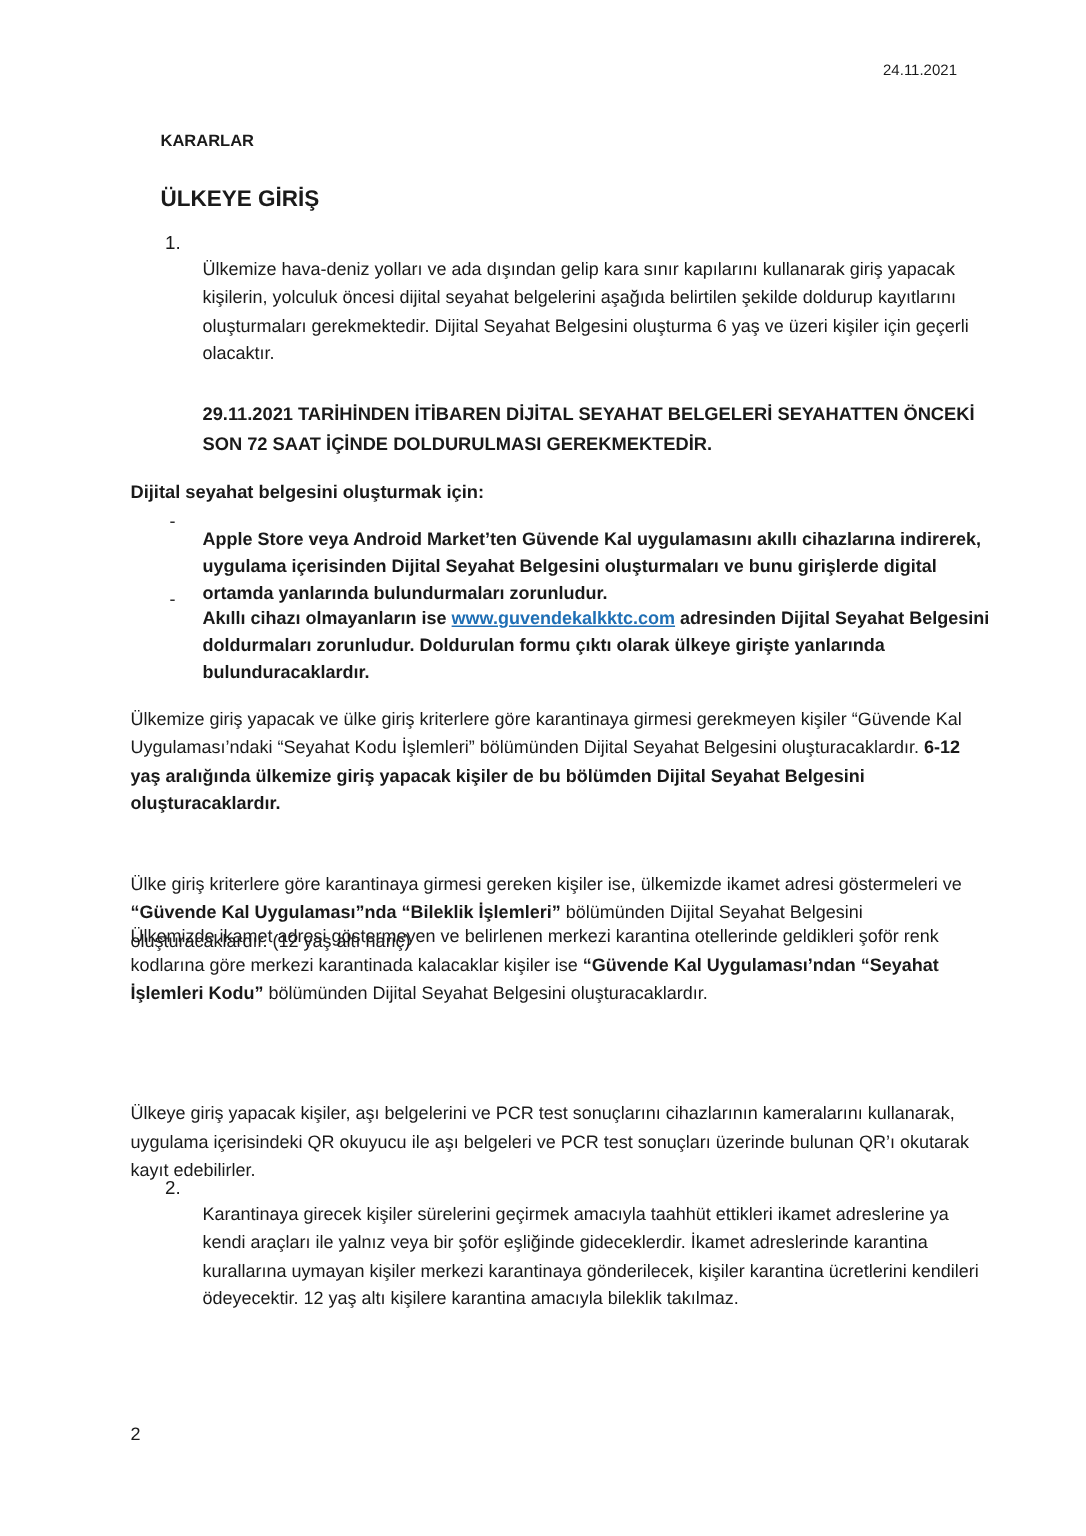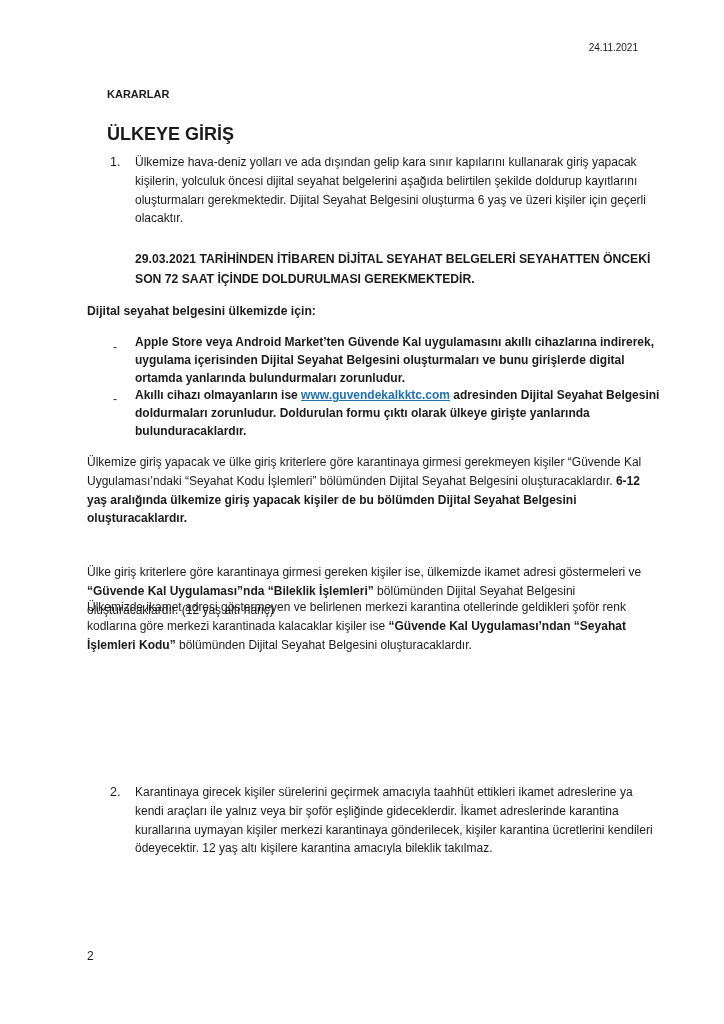--- a/index.html
+++ b/index.html
@@ -1,55 +1,56 @@
 <!DOCTYPE html>
 <html><head>
 <meta charset="utf-8">
 <style>
   html, body { margin:0; padding:0; background:#ffffff; }
   body { width:724px; height:1024px; position:relative; overflow:hidden;
          font-family:"Liberation Sans", "DejaVu Sans", sans-serif; color:#1a1a1a; }
   .page { position:absolute; left:0; top:0; width:724px; height:1024px; }
   .date { position:absolute; top:42px; right:86px; font-size:10px; }
   .h1 { position:absolute; left:107px; top:88px; font-size:11px; font-weight:bold; }
-  .h2 { position:absolute; left:107px; top:124px; font-size:18px; font-weight:bold; }
-  .blk { position:absolute; font-size:12px; line-height:18.8px; }
+  .h2 { position:absolute; left:107px; top:124px; font-size:15px; font-weight:bold; }
+  .blk { position:absolute; font-size:12px; line-height:18.8px;margin-top:17px; }
   .num { position:absolute; font-size:12.5px; }
   .b { font-weight:bold; }
   .link { color:#1f6fb5; text-decoration:underline; font-weight:bold; }
   .dash { position:absolute; font-size:12px; }
   .pnum { position:absolute; left:87px; top:949px; font-size:12px; }
 </style>
 </head>
 <body>
 
 <div class="page">
 
   <div class="date">24.11.2021</div>
   <div class="h1">KARARLAR</div>
   <div class="h2">ÜLKEYE GİRİŞ</div>
 
   <div class="num" style="left:110px; top:155px;">1.</div>
   <div class="blk" style="left:135px; top:153px; width:520px;">Ülkemize hava-deniz yolları ve ada dışından gelip kara sınır kapılarını kullanarak giriş yapacak kişilerin, yolculuk öncesi dijital seyahat belgelerini aşağıda belirtilen şekilde doldurup kayıtlarını oluşturmaları gerekmektedir. Dijital Seyahat Belgesini oluşturma 6 yaş ve üzeri kişiler için geçerli olacaktır.</div>
 
-  <div class="blk b" style="left:135px; top:249px; width:520px; font-size:12.2px; line-height:20px;">29.03.2021 TARİHİNDEN İTİBAREN DİJİTAL SEYAHAT BELGELERİ SEYAHATTEN ÖNCEKİ SON 72 SAAT İÇİNDE DOLDURULMASI GEREKMEKTEDİR.</div>
+  <div class="blk b" style="left:135px; top:249px; width:520px; font-size:12.2px; line-height:20px;">29.11.2021 TARİHİNDEN İTİBAREN DİJİTAL SEYAHAT BELGELERİ SEYAHATTEN ÖNCEKİ SON 72 SAAT İÇİNDE DOLDURULMASI GEREKMEKTEDİR.</div>
 
-  <div class="blk b" style="left:87px; top:302px; font-size:12.2px;">Dijital seyahat belgesini ülkemizde için:</div>
+  <div class="blk b" style="left:87px; top:302px; font-size:12.2px;">Dijital seyahat belgesini oluşturmak için:</div>
 
   <div class="dash" style="left:113px; top:340px;">-</div>
   <div class="blk b" style="left:135px; top:333px; width:520px; line-height:18px;">Apple Store veya Android Market’ten Güvende Kal uygulamasını akıllı cihazlarına indirerek, uygulama içerisinden Dijital Seyahat Belgesini oluşturmaları ve bunu girişlerde digital ortamda yanlarında bulundurmaları zorunludur.</div>
 
   <div class="dash" style="left:113px; top:392px;">-</div>
   <div class="blk b" style="left:135px; top:386px; width:525px; line-height:18px;"><span>Akıllı cihazı olmayanların ise </span><a class="link">www.guvendekalkktc.com</a><span> adresinden Dijital Seyahat Belgesini doldurmaları zorunludur. Doldurulan formu çıktı olarak ülkeye girişte yanlarında bulunduracaklardır.</span></div>
 
   <div class="blk" style="left:87px; top:453px; width:565px;"><span>Ülkemize giriş yapacak ve ülke giriş kriterlere göre karantinaya girmesi gerekmeyen kişiler “Güvende Kal Uygulaması’ndaki “Seyahat Kodu İşlemleri” bölümünden Dijital Seyahat Belgesini oluşturacaklardır. </span><span class="b">6-12 yaş aralığında ülkemize giriş yapacak kişiler de bu bölümden Dijital Seyahat Belgesini oluşturacaklardır.</span></div>
 
   <div class="blk" style="left:87px; top:563px; width:565px;"><span>Ülke giriş kriterlere göre karantinaya girmesi gereken kişiler ise, ülkemizde ikamet adresi göstermeleri ve </span><span class="b">“Güvende Kal Uygulaması”nda “Bileklik İşlemleri”</span><span> bölümünden Dijital Seyahat Belgesini oluşturacaklardır. (12 yaş altı hariç)</span></div>
 
   <div class="blk" style="left:87px; top:598px; width:565px;"><span>Ülkemizde ikamet adresi göstermeyen ve belirlenen merkezi karantina otellerinde geldikleri şoför renk kodlarına göre merkezi karantinada kalacaklar kişiler ise </span><span class="b">“Güvende Kal Uygulaması’ndan “Seyahat İşlemleri Kodu”</span><span> bölümünden Dijital Seyahat Belgesini oluşturacaklardır.</span></div>
 
 
+  <div class="blk" style="left:87px; top:716px; width:570px;">Ülkeye giriş yapacak kişiler, aşı belgelerini ve PCR test sonuçlarını cihazlarının kameralarını kullanarak, uygulama içerisindeki QR okuyucu ile aşı belgeleri ve PCR test sonuçları üzerinde bulunan QR’ı okutarak kayıt edebilirler.</div>
 
   <div class="num" style="left:110px; top:785px;">2.</div>
   <div class="blk" style="left:135px; top:783px; width:520px;">Karantinaya girecek kişiler sürelerini geçirmek amacıyla taahhüt ettikleri ikamet adreslerine ya kendi araçları ile yalnız veya bir şoför eşliğinde gideceklerdir. İkamet adreslerinde karantina kurallarına uymayan kişiler merkezi karantinaya gönderilecek, kişiler karantina ücretlerini kendileri ödeyecektir. 12 yaş altı kişilere karantina amacıyla bileklik takılmaz.</div>
 
   <div class="pnum">2</div>
 </div>
 
 </body></html>

